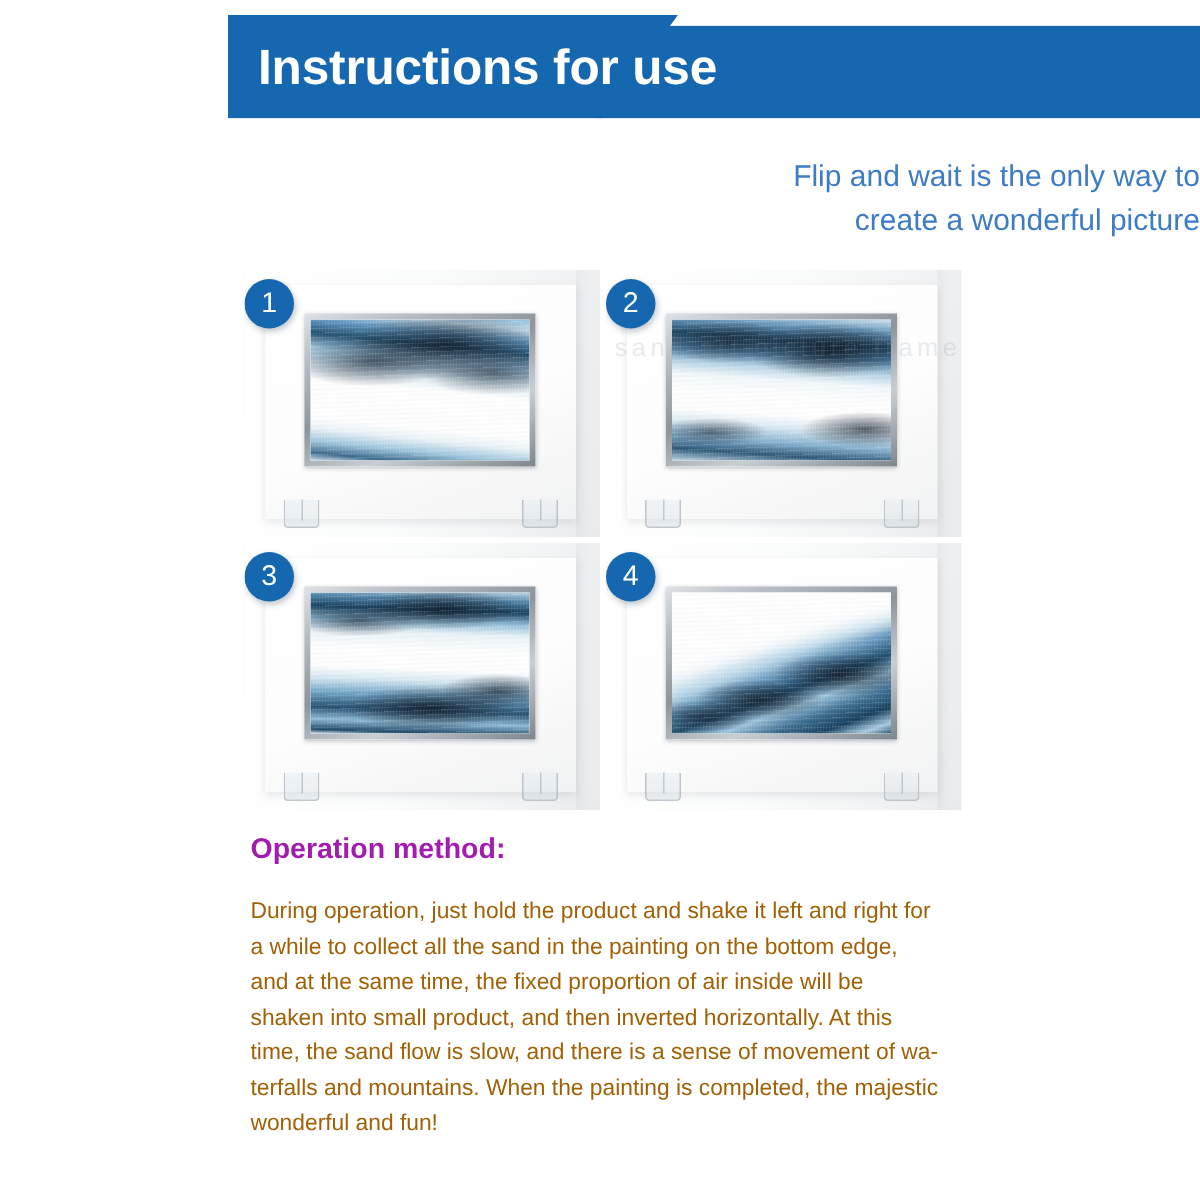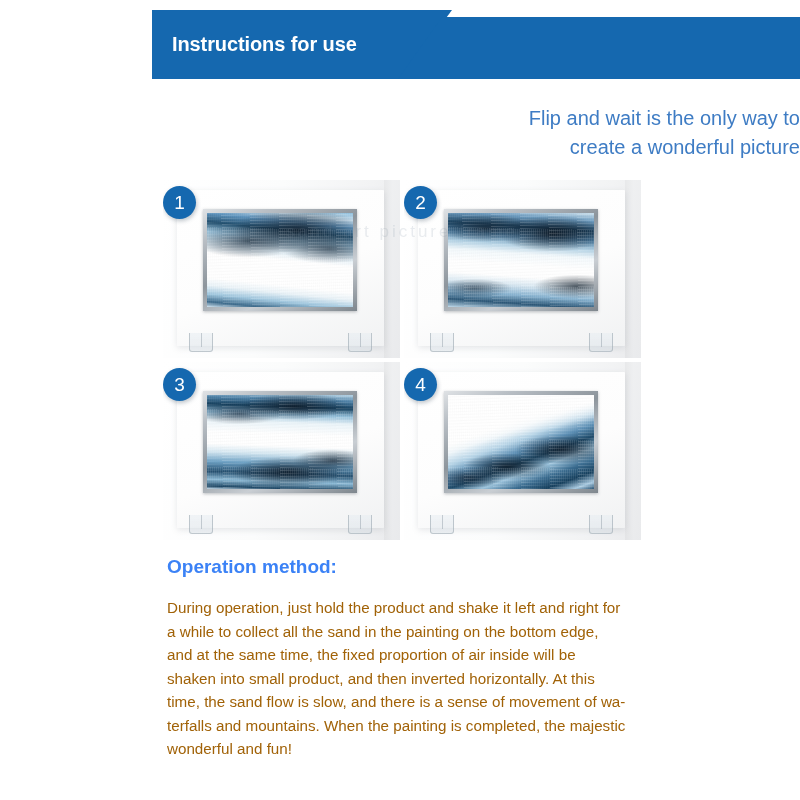--- a/index.html
+++ b/index.html
@@ -50,21 +50,21 @@
     clip-path: polygon(11% 0, 100% 0, 100% 100%, 0 100%);
   }
   .banner-title {
     position: absolute;
     left: 20px;
     top: 0;
     height: 69px;
     display: flex;
     align-items: center;
     color: #ffffff;
-    font-size: 20px;
+    font-size: 33px;
     font-weight: bold;
     letter-spacing: -0.1px;
     white-space: nowrap;
     z-index: 3;
   }
 
   
   .subtitle {
     position: absolute;
     left: 152px;
@@ -259,35 +259,35 @@
     box-shadow: 1px 2px 4px rgba(40,60,80,0.30);
     z-index: 5;
   }
 
   
   .watermark {
     position: absolute;
     left: 163px;
     top: 222px;
     width: 478px;
-    text-align: center;
+    text-align: right;
     font-size: 17px;
     letter-spacing: 3px;
     color: rgba(120,138,155,0.16);
     white-space: nowrap;
     pointer-events: none;
     z-index: 4;
   }
 
   
   .op-heading {
     position: absolute;
     left: 167px;
     top: 556px;
-    color: #3b82f6;
+    color: #a21caf;
     font-size: 19px;
     font-weight: bold;
   }
   .op-body {
     position: absolute;
     left: 167px;
     top: 596px;
     width: 468px;
     color: #a16207;
     font-size: 15.2px;

